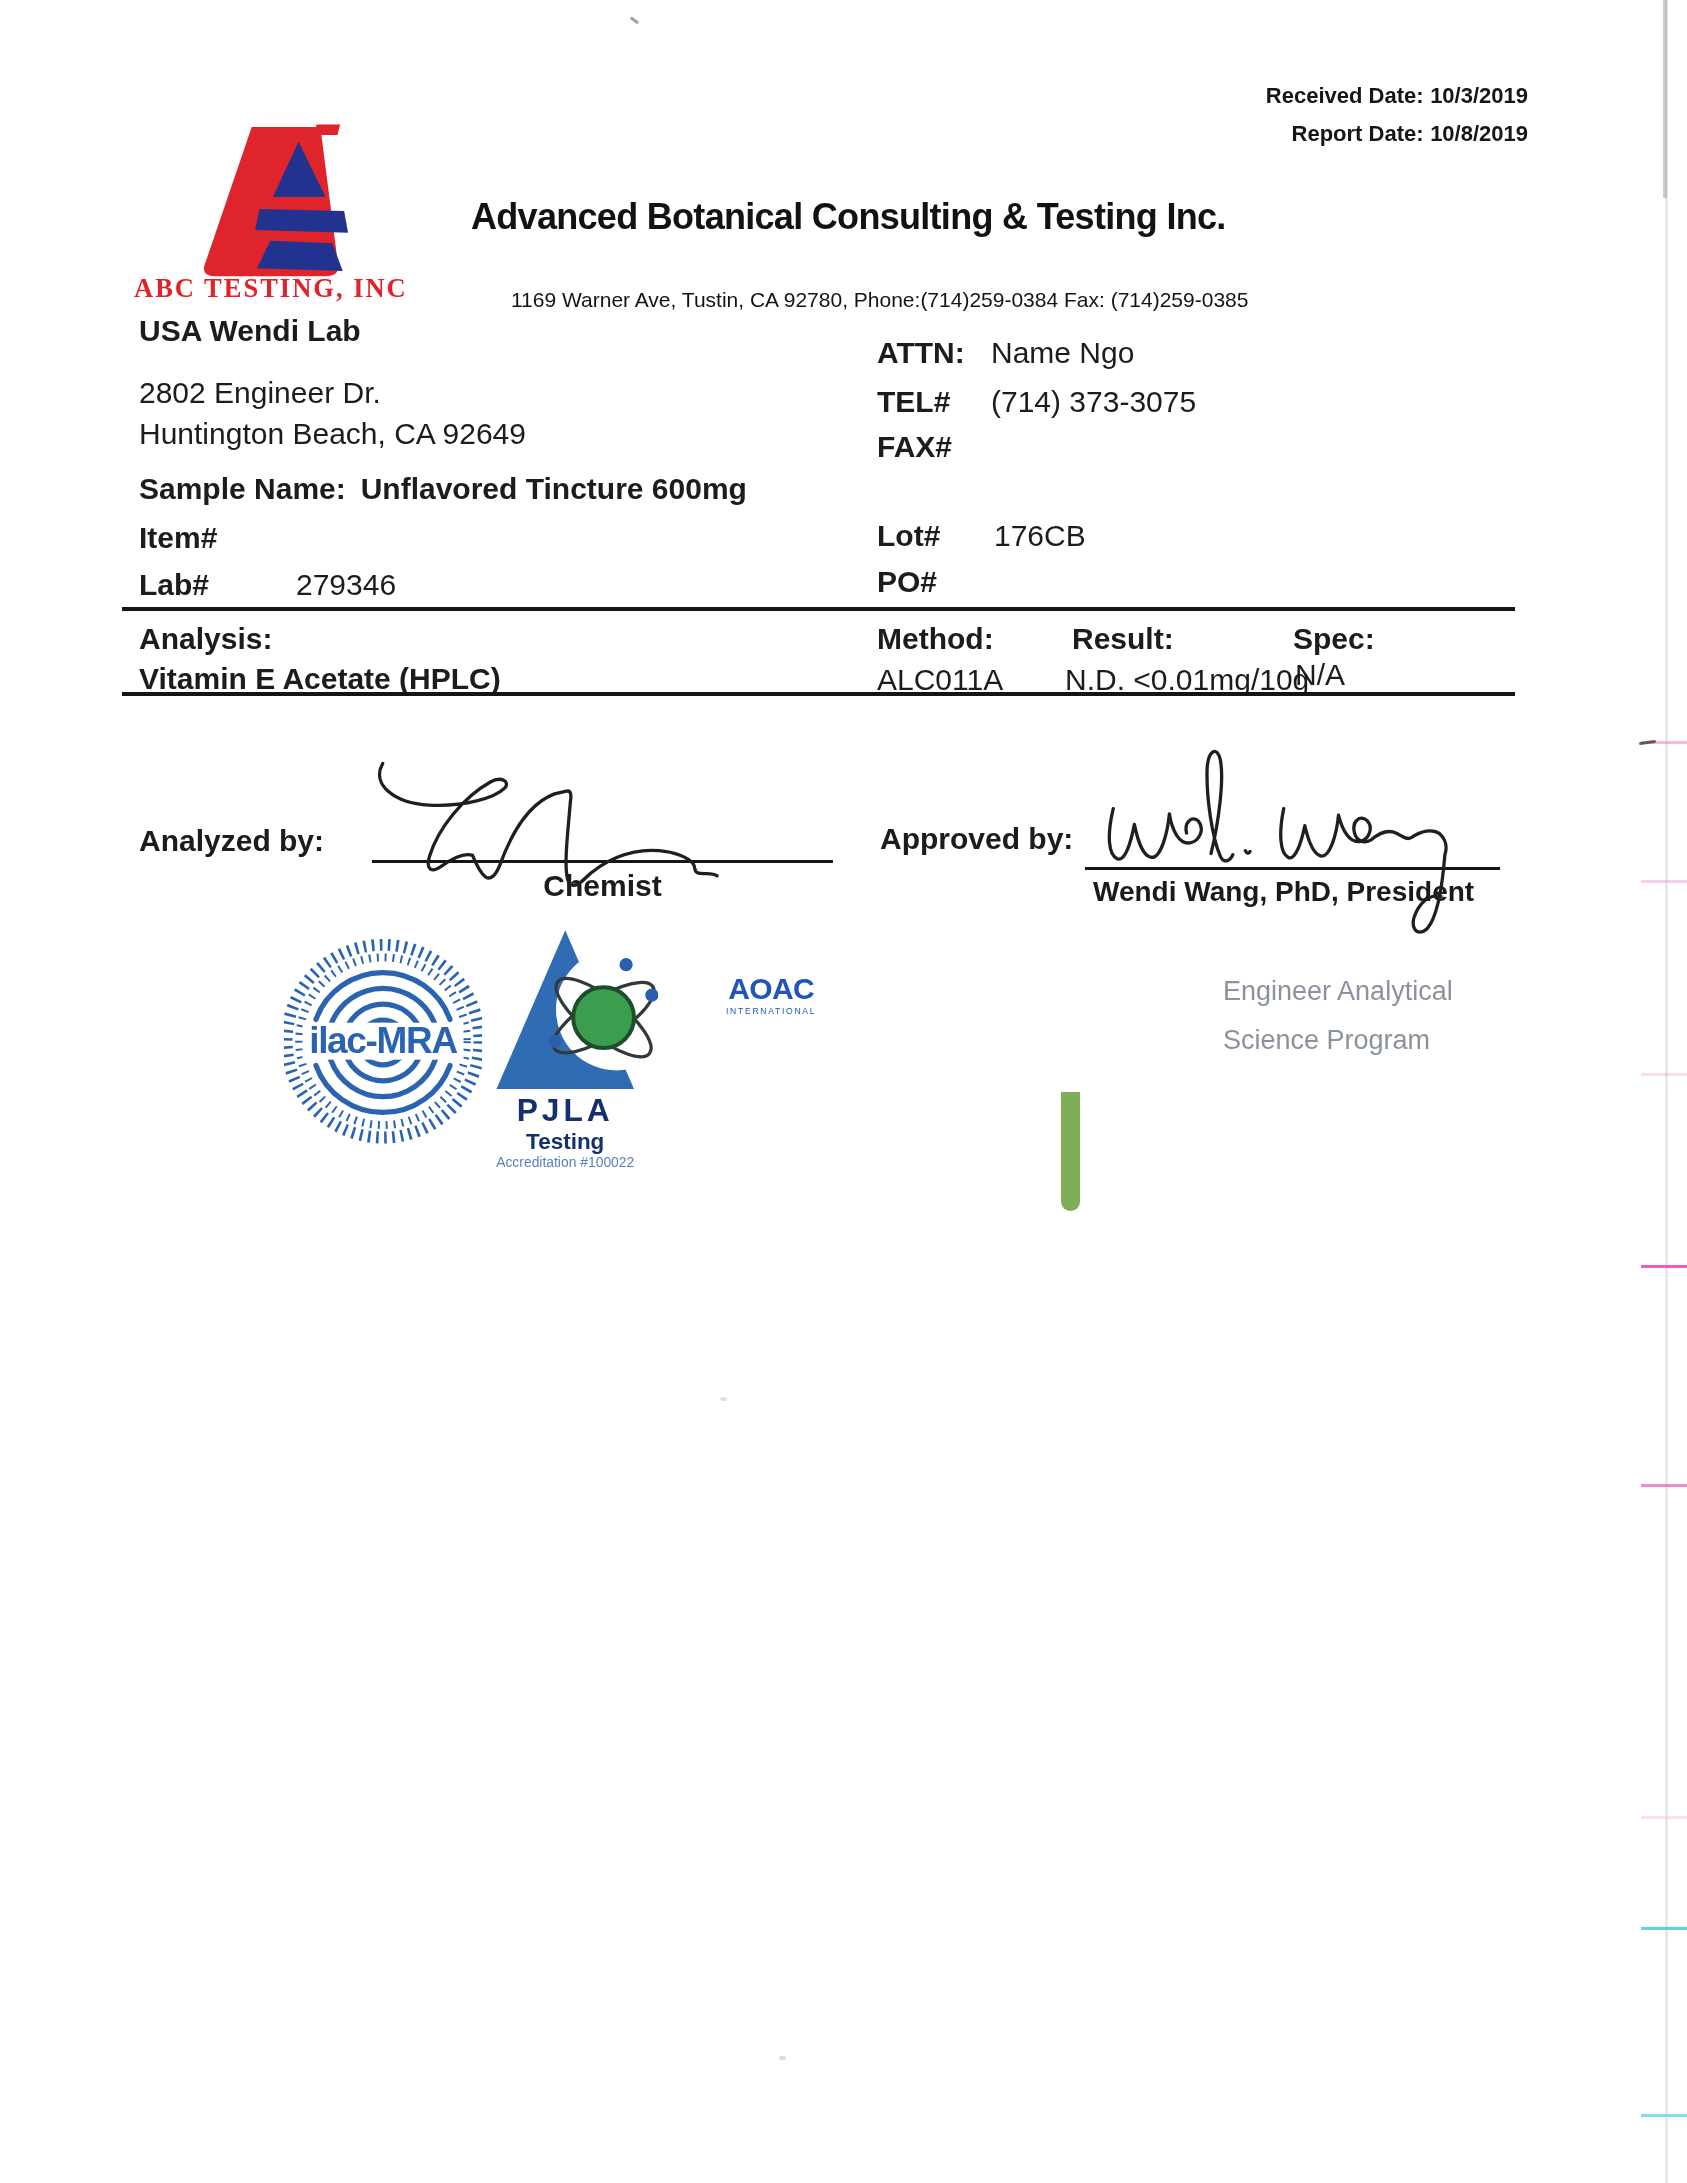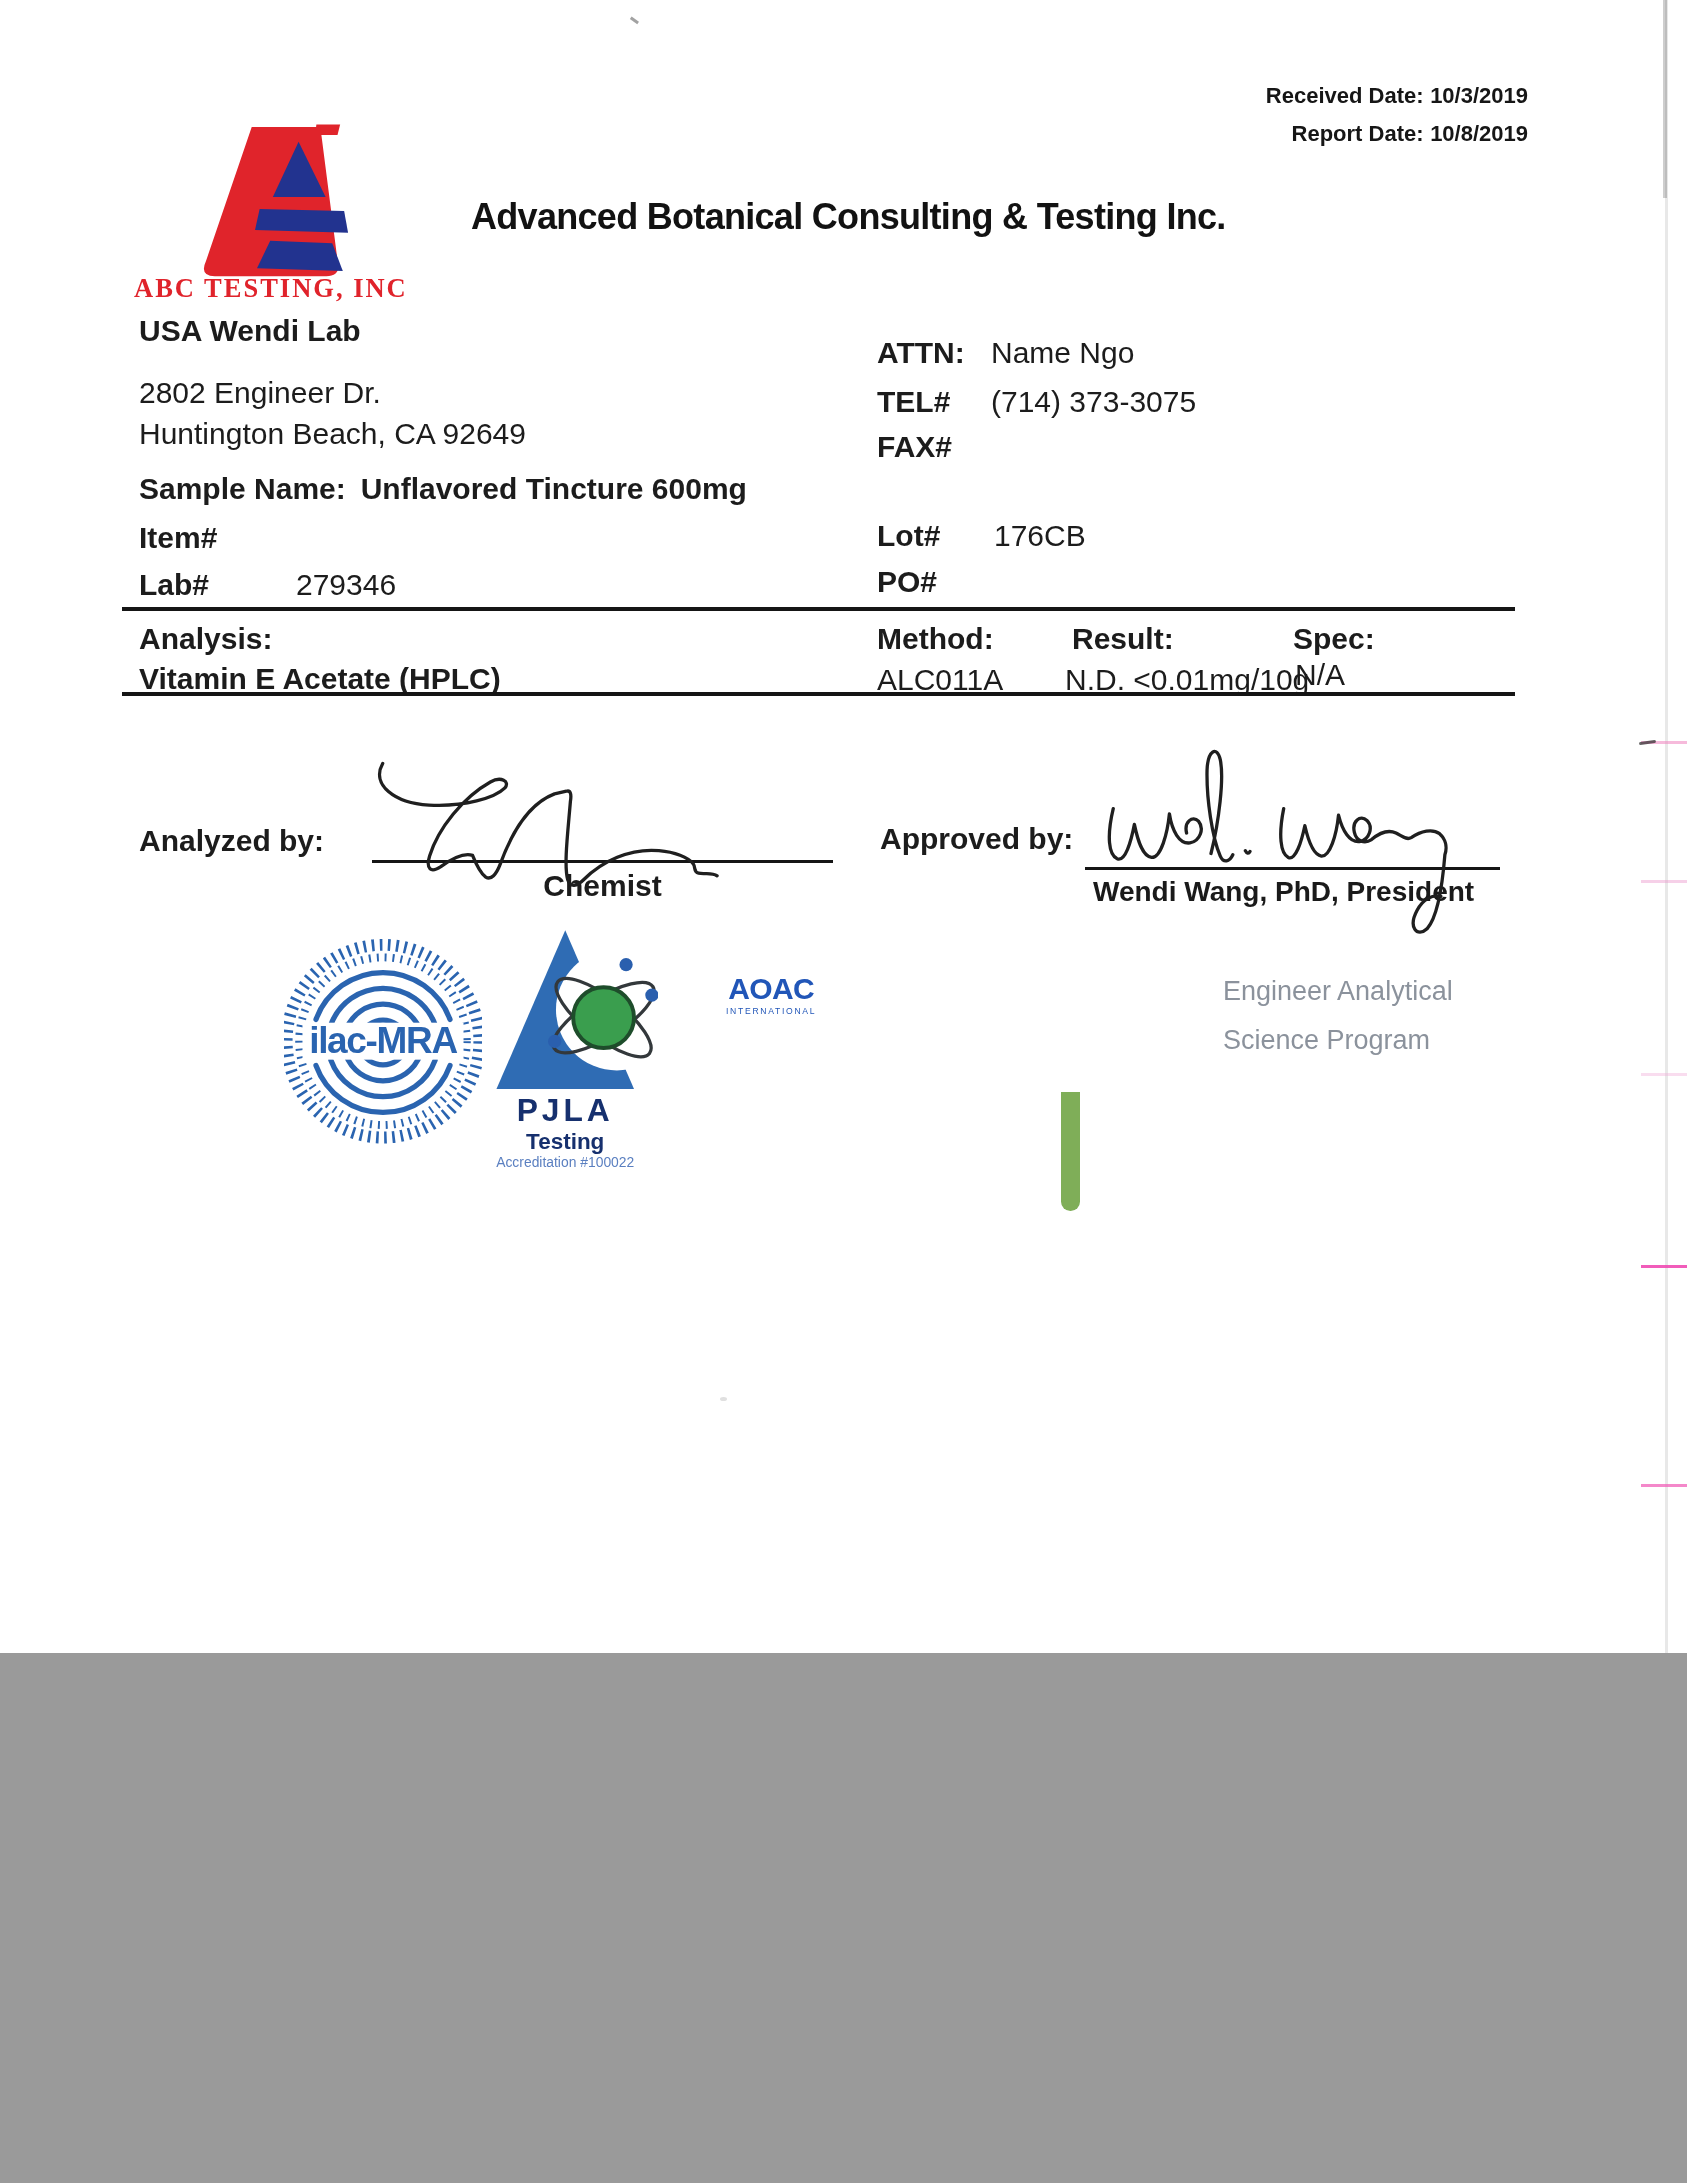--- a/index.html
+++ b/index.html
@@ -1,18 +1,18 @@
 <!DOCTYPE html>
 <html style="font-size:10.6px"><head>
 <meta charset="utf-8">
 <style>
   html,body{margin:0;padding:0;background:#9a9a9a;}
   .page{
     position:relative;
-    width:1687px;height:1653px;
+    width:1687px;height:2183px;
     background:#ffffff;
     overflow:hidden;
     font-family:"Liberation Sans", sans-serif;
     color:#1a1a1a;
   }
   .abs{position:absolute;white-space:nowrap;}
   .b{font-weight:bold;}
   .body-text{font-size:30px;line-height:34px;color:#1c1c1c;}
   .pair .val{position:absolute;top:0;font-weight:normal;}
   
@@ -56,20 +56,21 @@
   <svg class="abs" style="left:191px;top:123px;" width="198" height="162" viewBox="0 0 300 245">
     <polygon points="190,2 226,2 222,18 188,18" fill="#e0242b"></polygon>
     <path d="M 92 6 L 196 6 L 222 208 Q 228 232 205 232 L 36 232 Q 12 232 23 208 Z" fill="#e0242b"></path>
     <polygon points="163,28 204,112 124,112" fill="#22338f"></polygon>
     <polygon points="104,130 232,133 238,166 97,162" fill="#22338f"></polygon>
     <polygon points="120,178 214,182 230,224 100,220" fill="#22338f"></polygon>
   </svg>
   <div class="abs" id="abc-logo-text">ABC TESTING, INC</div>
 
   <div class="abs b" id="company-name">Advanced Botanical Consulting &amp; Testing Inc.</div>
+  <div class="abs" id="company-address">1169 Warner Ave, Tustin, CA 92780, Phone:(714)259-0384 Fax: (714)259-0385</div>
 
   <div class="abs body-text b" style="left:139px;top:314px;">USA Wendi Lab</div>
   <div class="abs body-text" style="left:139px;top:376px;">2802 Engineer Dr.</div>
   <div class="abs body-text" style="left:139px;top:417px;">Huntington Beach, CA 92649</div>
 
   <div class="abs body-text" style="left:139px;top:472px;">
     <span class="b">Sample Name:</span>
     <span class="b" style="margin-left:6.6px;">Unflavored Tincture 600mg</span>
   </div>
   <div class="abs body-text b" style="left:139px;top:521px;">Item#</div>

